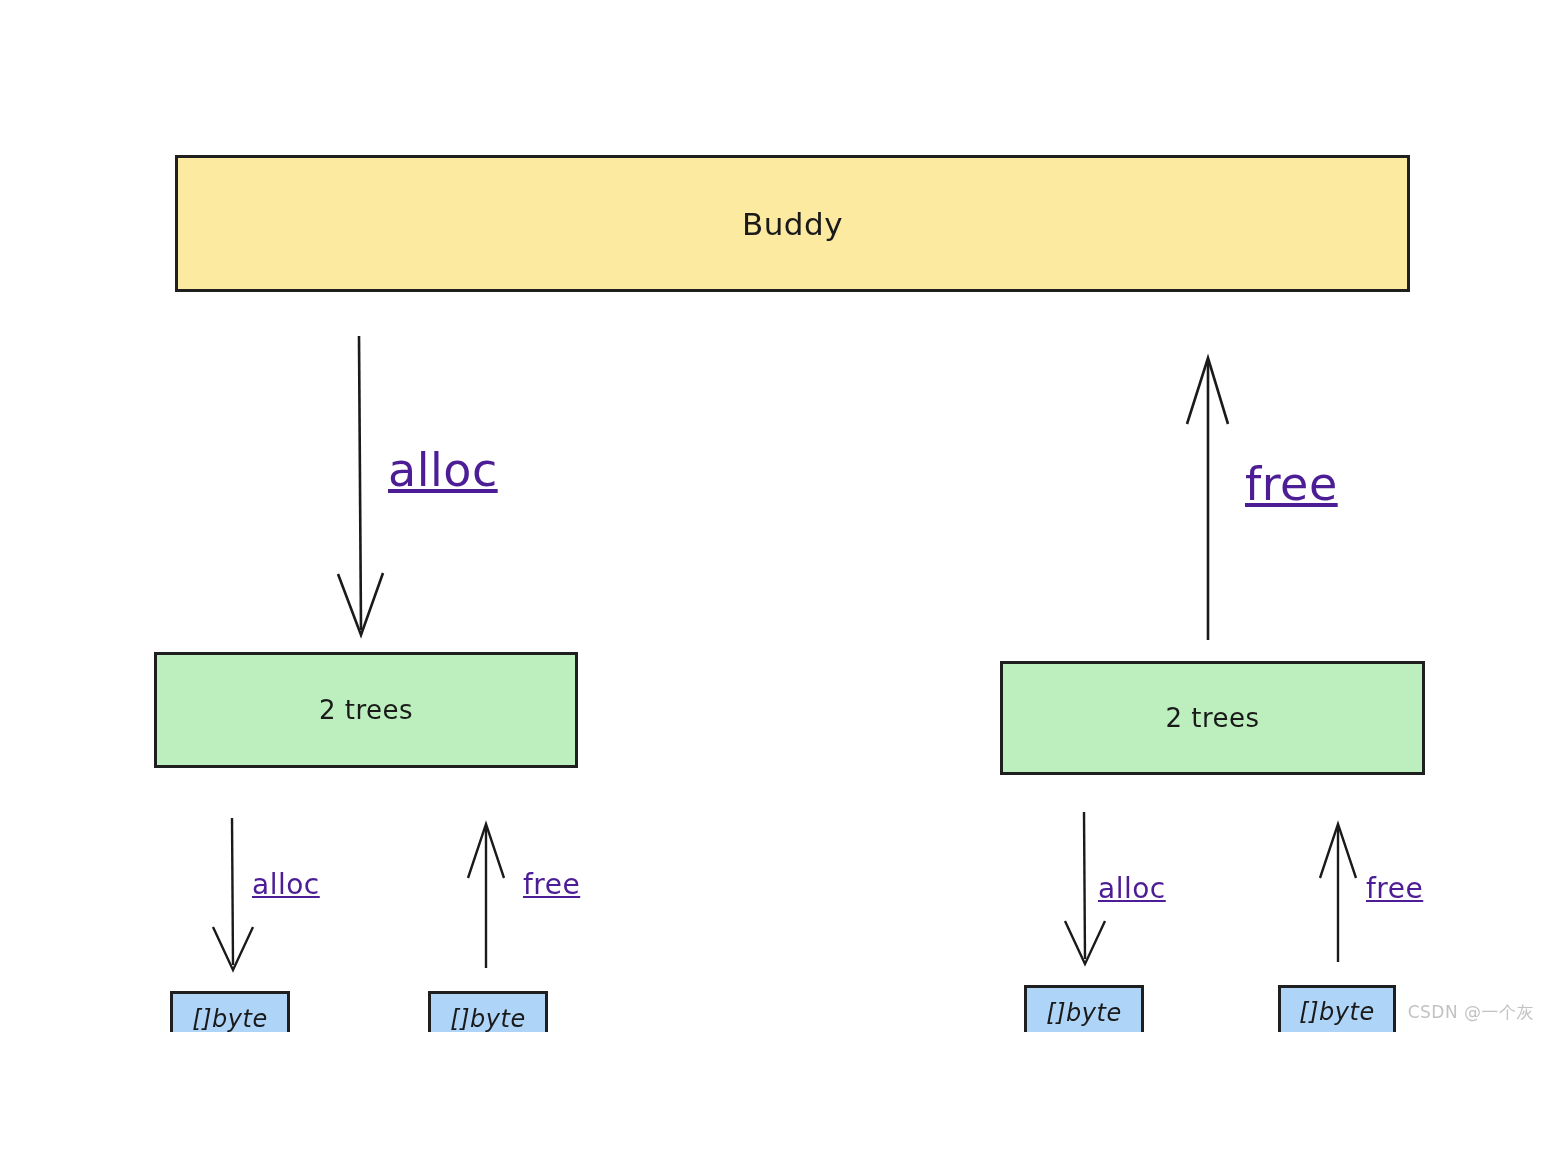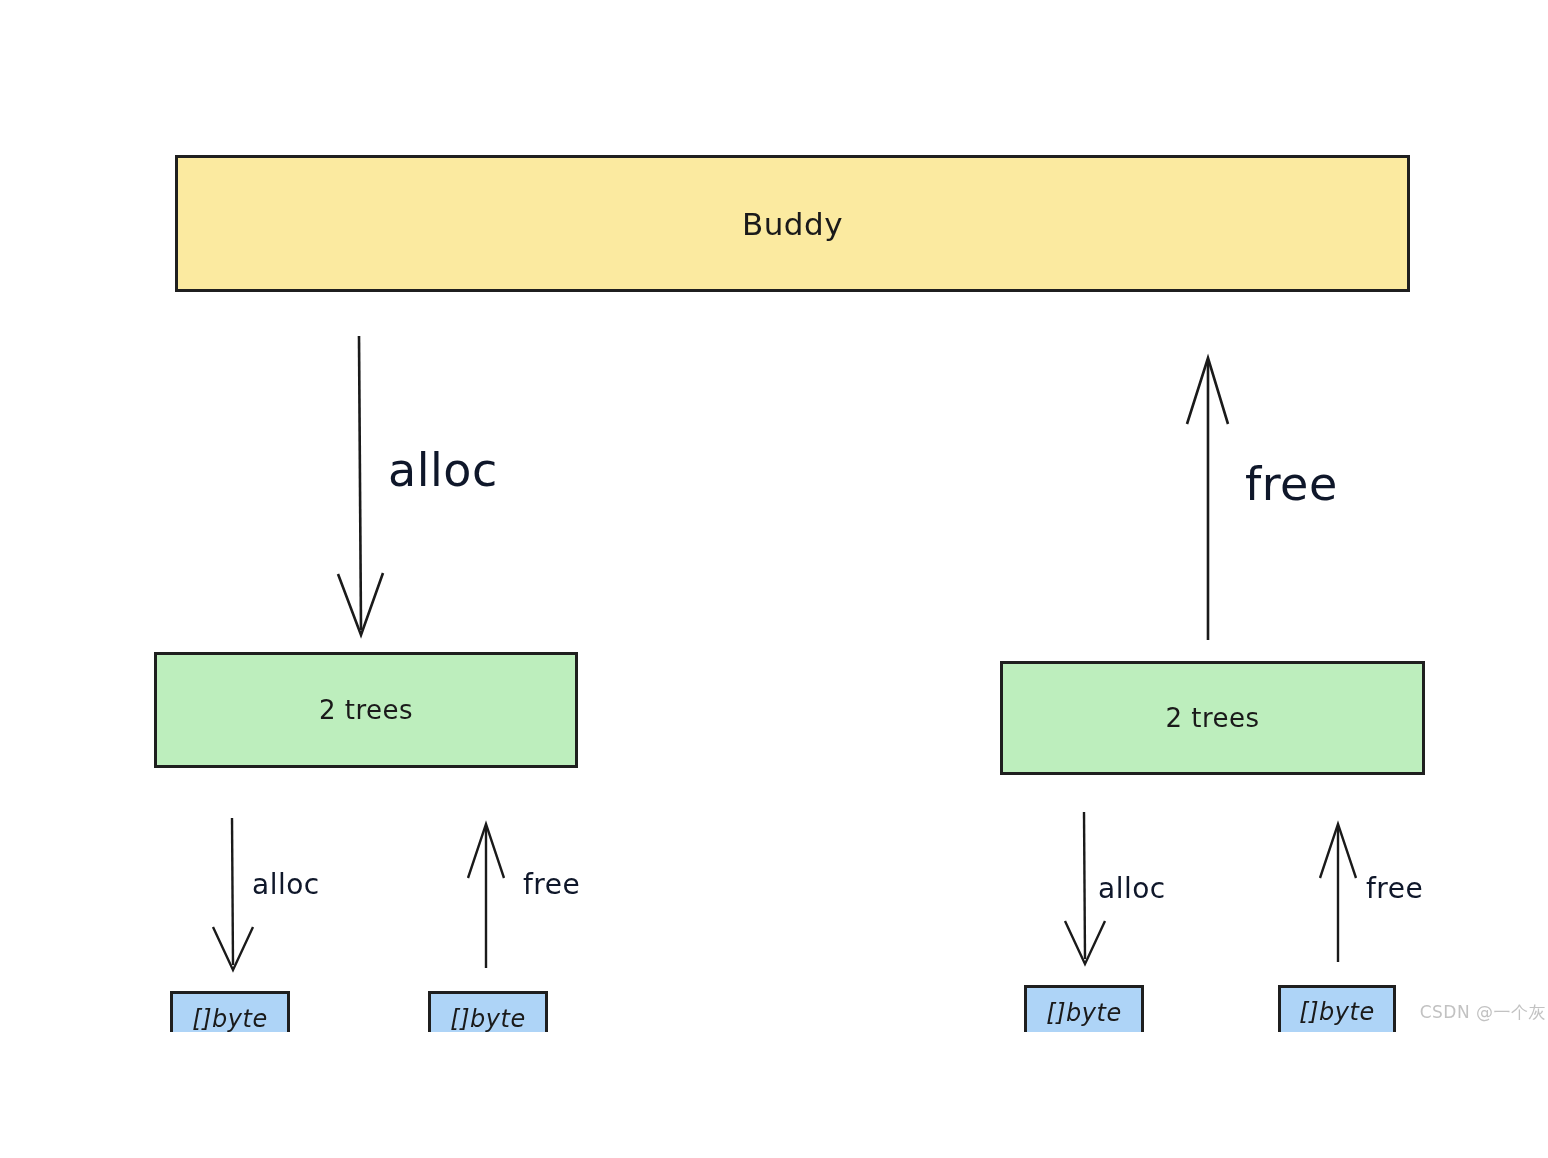--- a/index.html
+++ b/index.html
@@ -70,38 +70,39 @@
     height: 1158px;
     pointer-events: none;
     overflow: visible;
   }
   .edge-line {
     stroke: #1a1a1a;
     fill: none;
   }
   .edge-label {
     position: absolute;
-    color: #0f172a;
+    color: #4c1d95;
     font-family: "DejaVu Sans", sans-serif;
     white-space: nowrap;
     letter-spacing: 0.5px;
+    text-decoration: underline;
   }
   .label-big  { font-size: 46px; }
   .label-small{ font-size: 28px; }
 
   .lbl-alloc-main { left: 388px;  top: 443px; }
   .lbl-free-main  { left: 1245px; top: 457px; }
   .lbl-alloc-l    { left: 252px;  top: 868px; }
   .lbl-free-l     { left: 523px;  top: 868px; }
   .lbl-alloc-r    { left: 1098px; top: 872px; }
   .lbl-free-r     { left: 1366px; top: 872px; }
 
   .watermark {
     position: absolute;
-    right: 2px;
+    right: 14px;
     bottom: 8px;
     color: #c2c2c2;
     font-size: 17px;
     font-family: "DejaVu Sans", sans-serif;
     letter-spacing: 0.5px;
   }
 </style>
 </head>
 <body>
 

